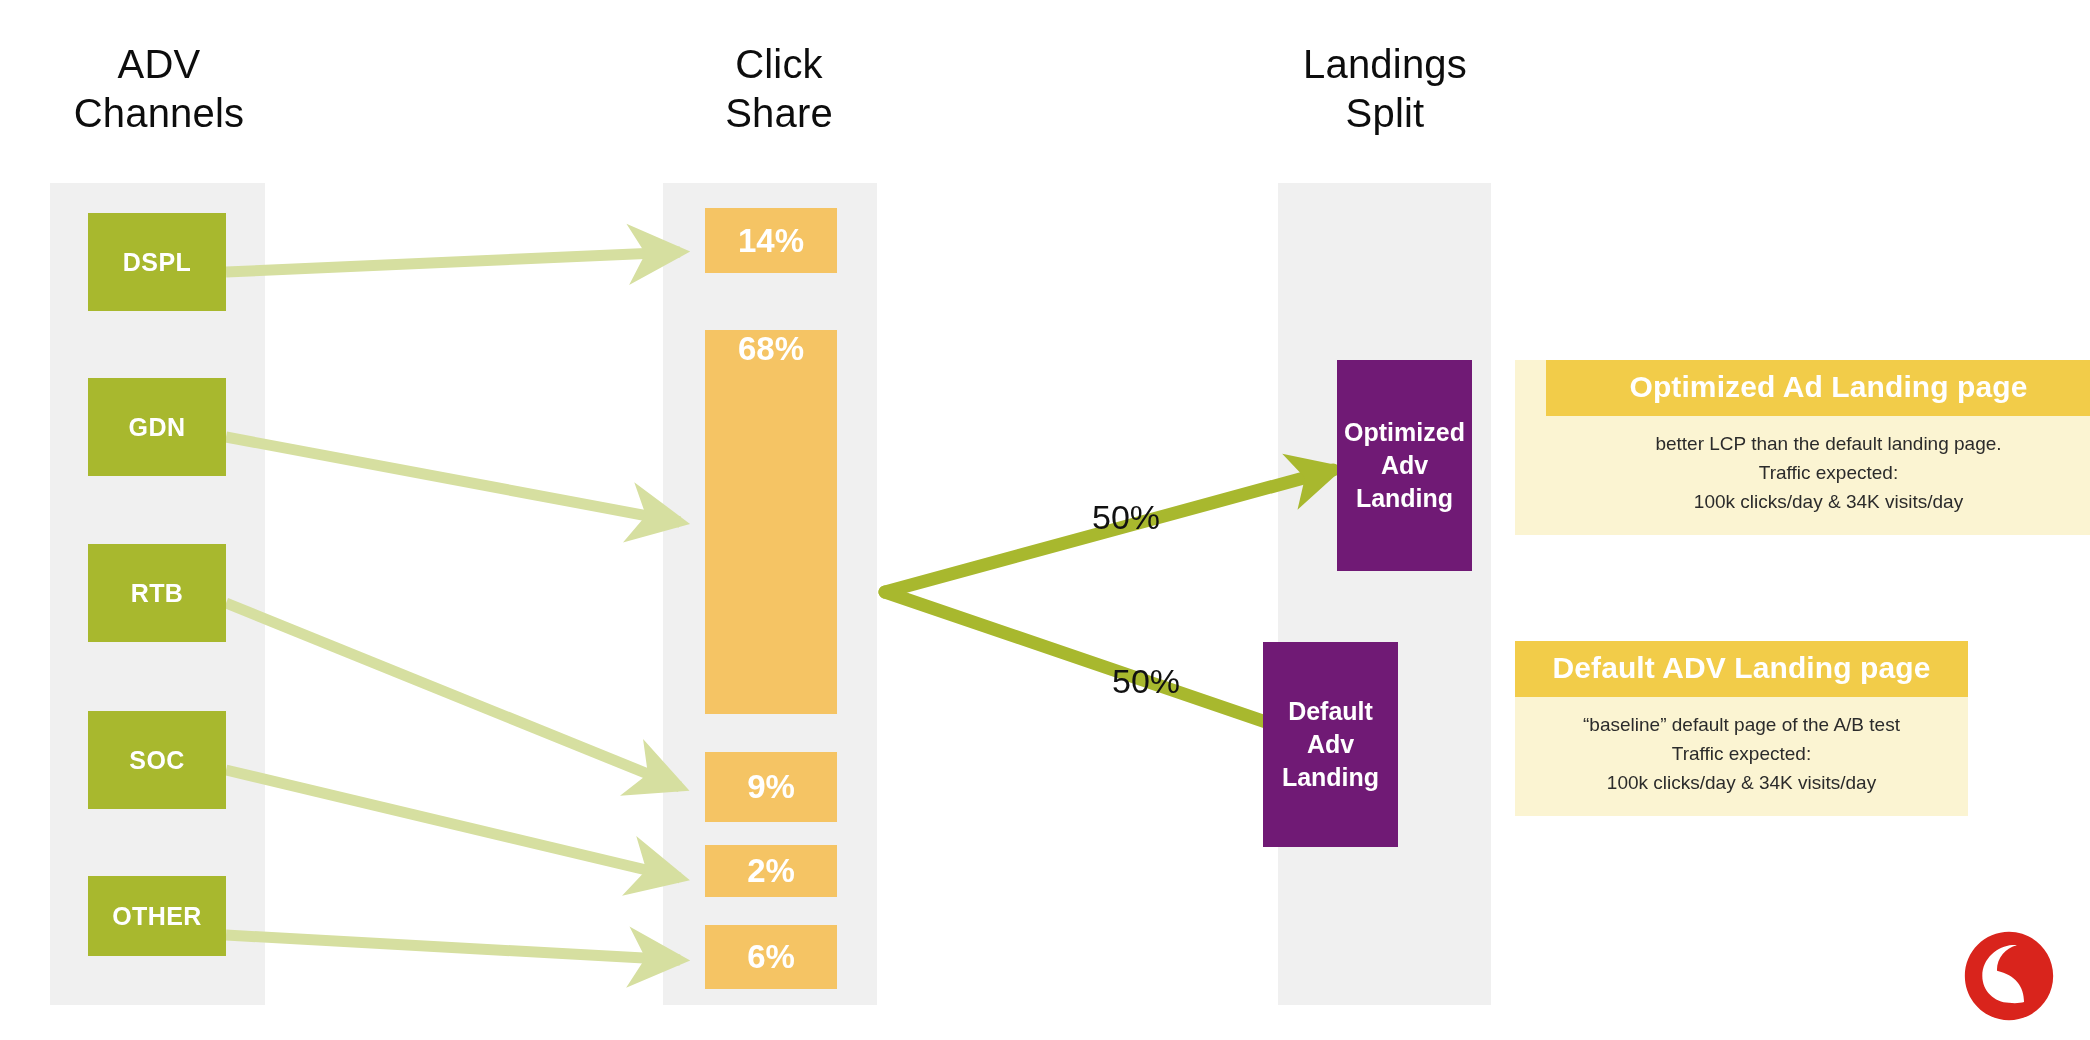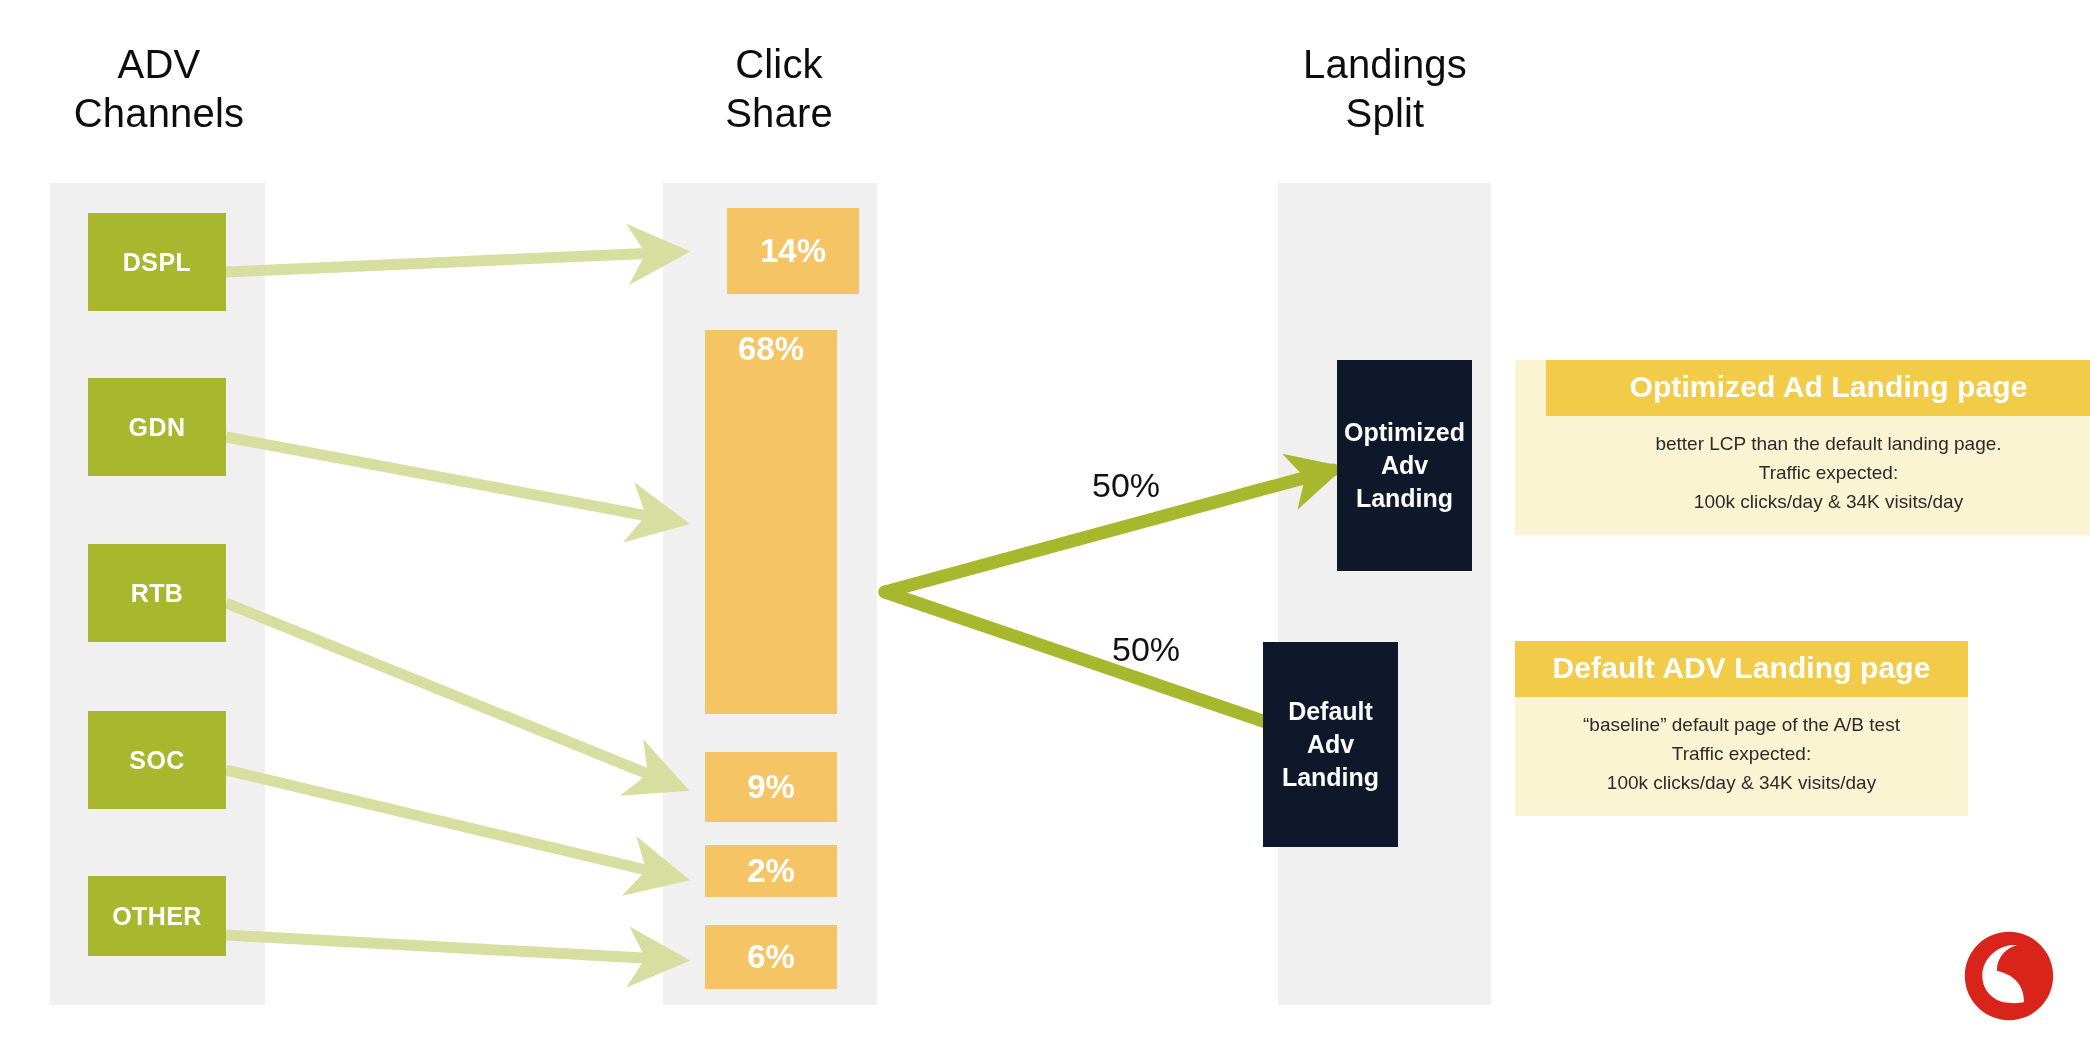--- a/index.html
+++ b/index.html
@@ -61,21 +61,21 @@
     font-size: 33px;
     display: flex;
     align-items: center;
     justify-content: center;
   }
   .share-bar.tall { align-items: flex-start; padding-bottom: 112px; box-sizing: border-box; }
 
   
   .landing-box {
     position: absolute;
-    background: #0f172a;
+    background: #701a75;
     color: #ffffff;
     font-weight: bold;
     font-size: 25px;
     line-height: 1.32;
     display: flex;
     align-items: center;
     justify-content: center;
     text-align: center;
     white-space: pre-line;
   }
@@ -101,20 +101,21 @@
     text-align: center;
     padding: 14px 14px 18px 14px;
     white-space: pre-line;
   }
 
   
   .split-label {
     position: absolute;
     font-size: 34px;
     color: #111111;
+    margin-top: 32px;
   }
 
   
   .arrows {
     position: absolute;
     left: 0; top: 0;
     width: 2090px; height: 1040px;
     pointer-events: none;
   }
 
@@ -174,21 +175,21 @@
   <div class="chan-box" style="left:88px; top:378px; width:138px; height:98px;">
     <span>GDN</span>
   </div>
   <div class="chan-box" style="left:88px; top:711px; width:138px; height:98px;">
     <span>SOC</span>
   </div>
   <div class="chan-box" style="left:88px; top:876px; width:138px; height:80px;">
     <span>OTHER</span>
   </div>
 
-  <div class="share-bar" style="left:727px; top:208px; width:132px; height:86px;">
+  <div class="share-bar" style="left:705px; top:208px; width:132px; height:65px;">
     <span>14%</span>
   </div>
 
   <div class="share-bar tall" style="left:705px; top:330px; width:132px; height:384px;">
     <span>68%</span>
   </div>
 
   <div class="share-bar" style="left:705px; top:752px; width:132px; height:70px;">
     <span>9%</span>
   </div>

